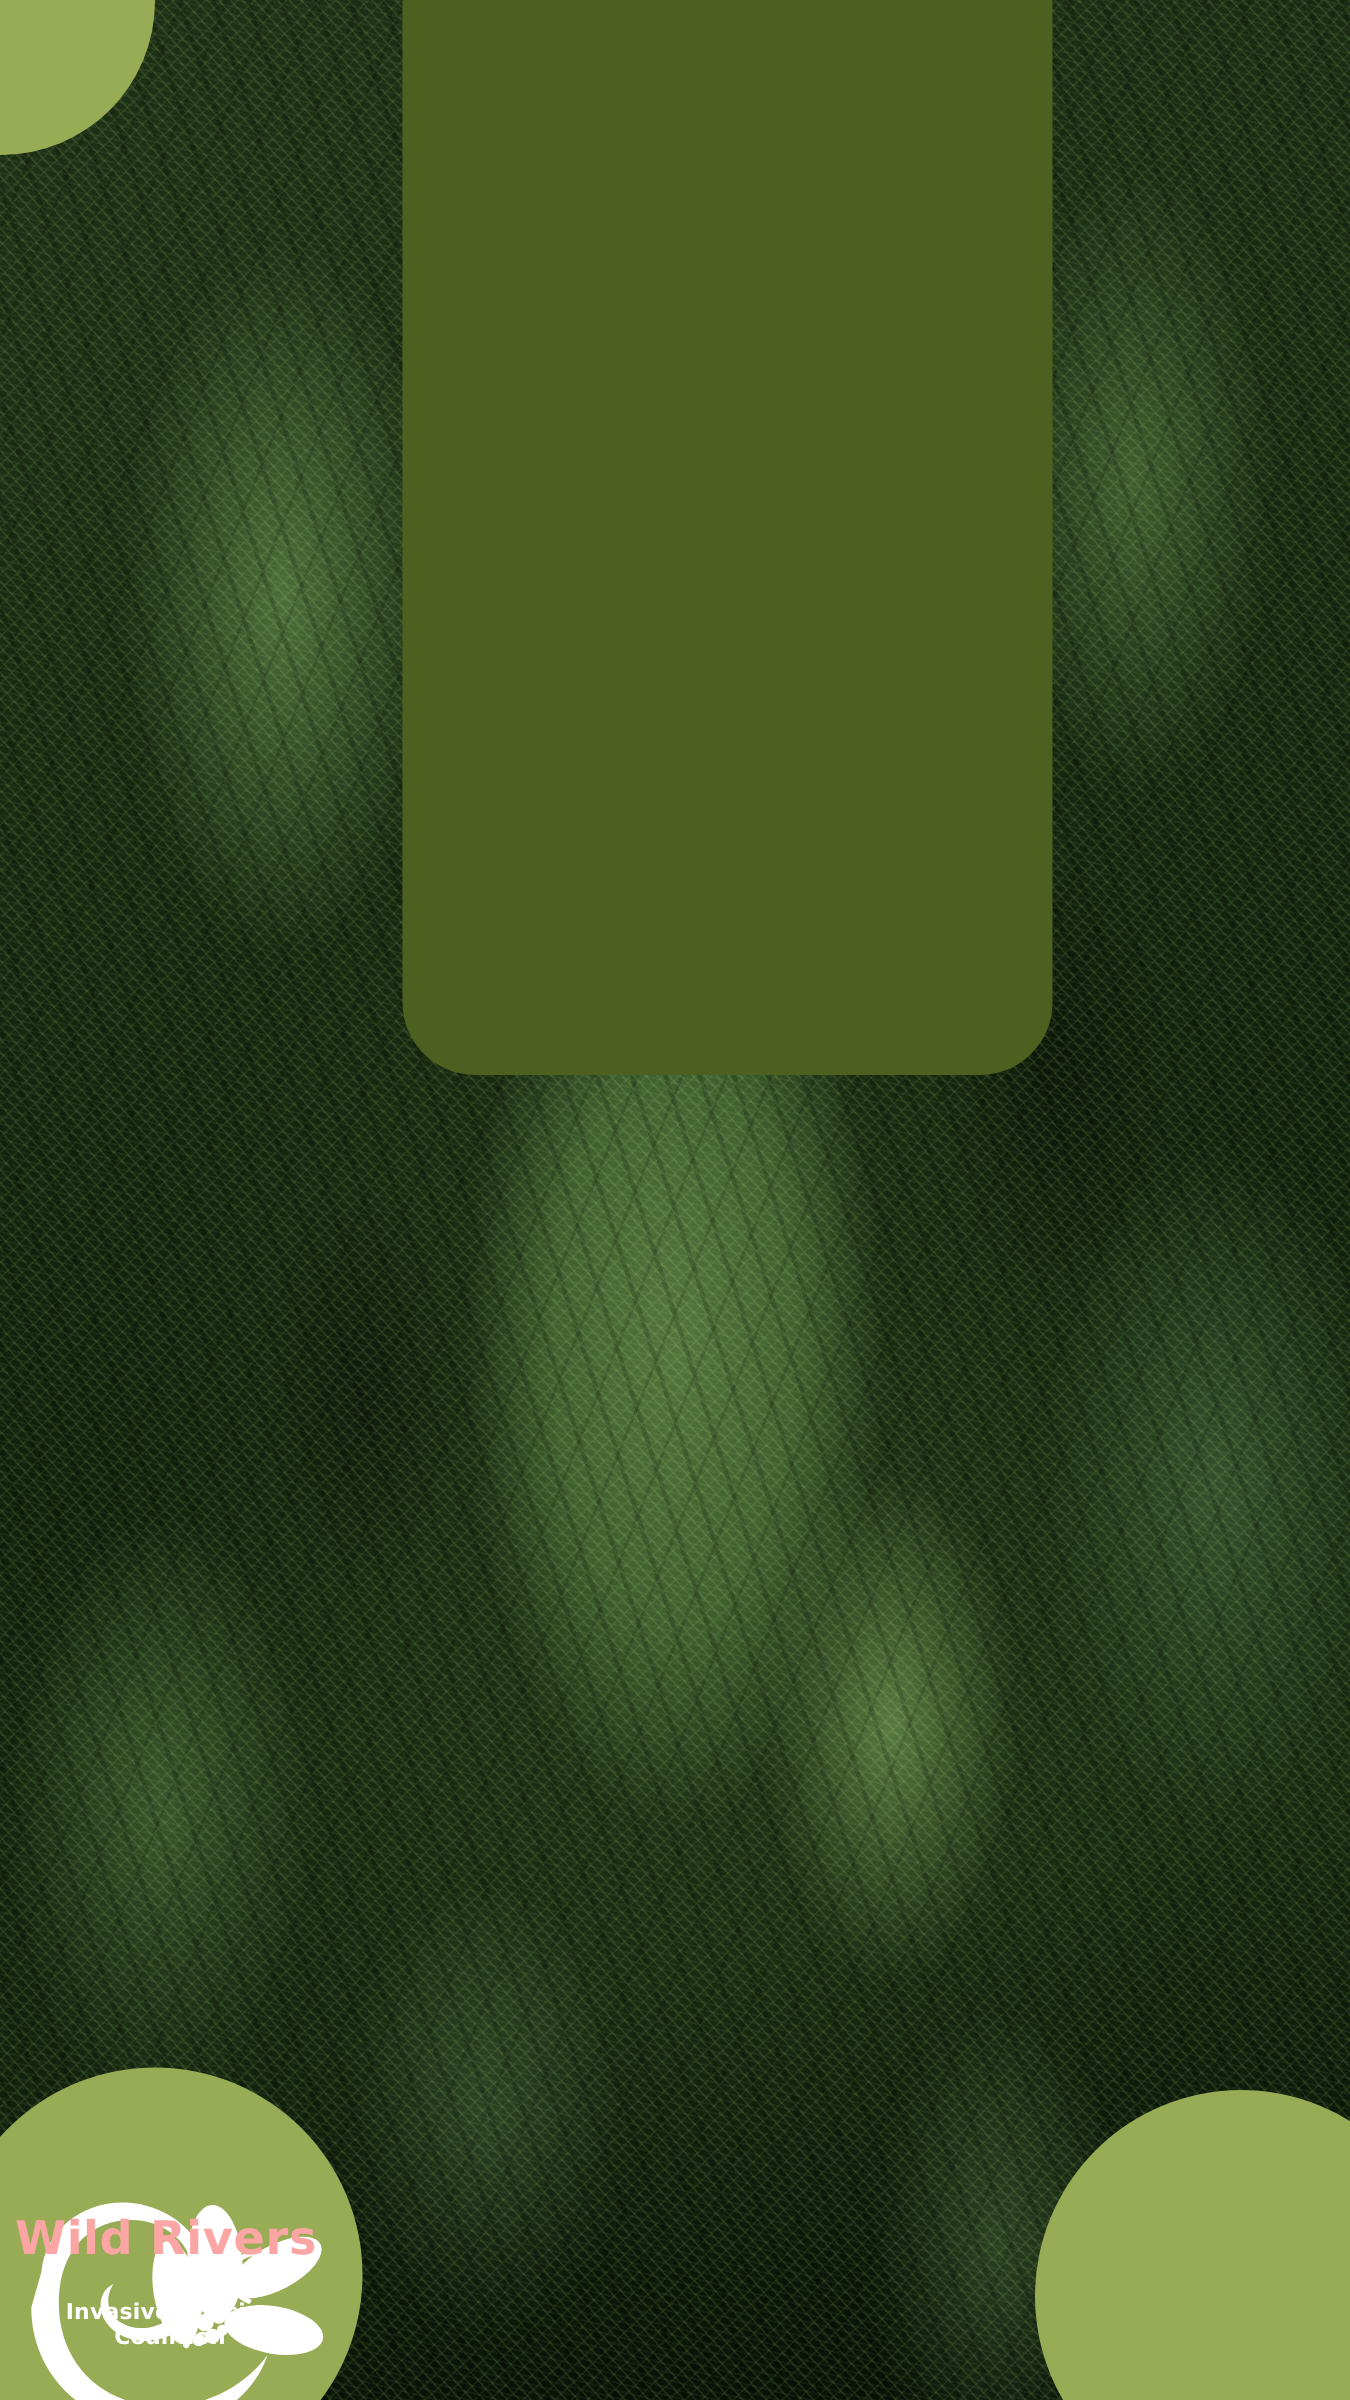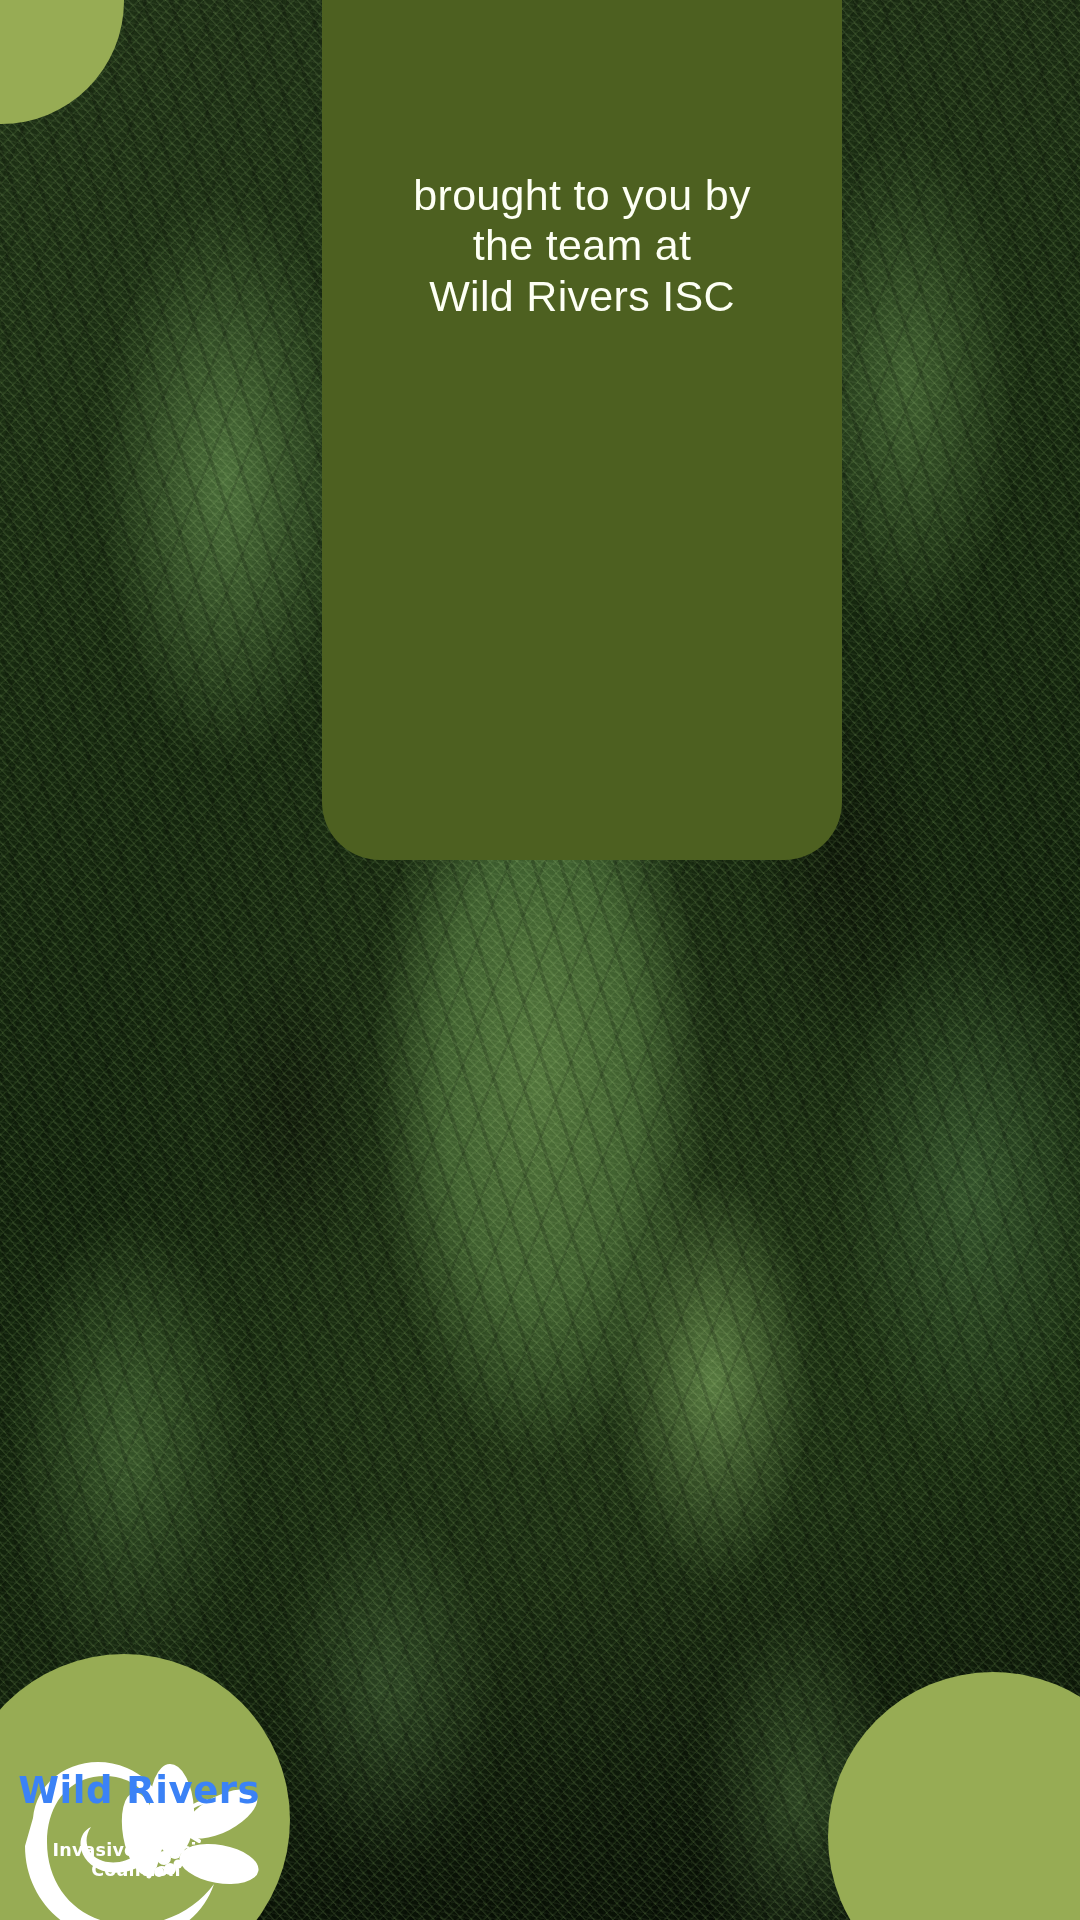--- a/index.html
+++ b/index.html
@@ -143,23 +143,20 @@
 <body>
 
 <div id="poster">
 
   <div class="photo"></div>
 
   <div class="accent-circle" id="accent-tl" style="background: rgb(151, 172, 84);"></div>
   <div class="accent-circle" id="accent-br" style="background: rgb(151, 172, 84);"></div>
 
   <div id="headline-card" style="background: rgb(77, 96, 32);">
-    <div id="card-subtitle" class="nowrap" style="color: rgb(253, 255, 244);">brought to you by
-the team at
-Wild Rivers ISC</div>
   </div>
 
   <div id="logo-badge" style="background: rgb(151, 172, 84);">
     <div class="logo-inner">
       <svg class="logo-svg" viewBox="0 0 300 250">
 
         <path d="M52 112
                  C 56 68, 104 44, 146 62
                  C 186 79, 196 124, 172 150
                  C 152 172, 118 172, 104 152
@@ -185,21 +182,21 @@
 
         <circle cx="183" cy="152" r="7" fill="#ffffff"></circle>
         <circle cx="194" cy="147" r="6" fill="#ffffff"></circle>
         <circle cx="189" cy="163" r="6" fill="#ffffff"></circle>
         <circle cx="178" cy="166" r="5" fill="#ffffff"></circle>
         <circle cx="197" cy="158" r="4.5" fill="#ffffff"></circle>
       </svg>
     </div>
   </div>
 
-  <div style="position:absolute; left:12px; bottom:108px; width:248px; text-align:right;
+  <div style="position:absolute; left:12px; bottom:108px; width:248px; text-align:left;
               font-family:'DejaVu Sans', sans-serif; font-weight:700; font-size:37px;
-              color:#3b82f6; letter-spacing:0.5px;">Wild Rivers</div>
+              color:#fca5a5; letter-spacing:0.5px;">Wild Rivers</div>
 
   <div style="position:absolute; left:6px; bottom:40px; width:260px; text-align:center;
               font-family:'DejaVu Sans', sans-serif; font-weight:700; font-size:17.5px;
               color:#ffffff; letter-spacing:0.2px;">Invasive Species Coalition</div>
 
 </div>
 
 </body></html>

